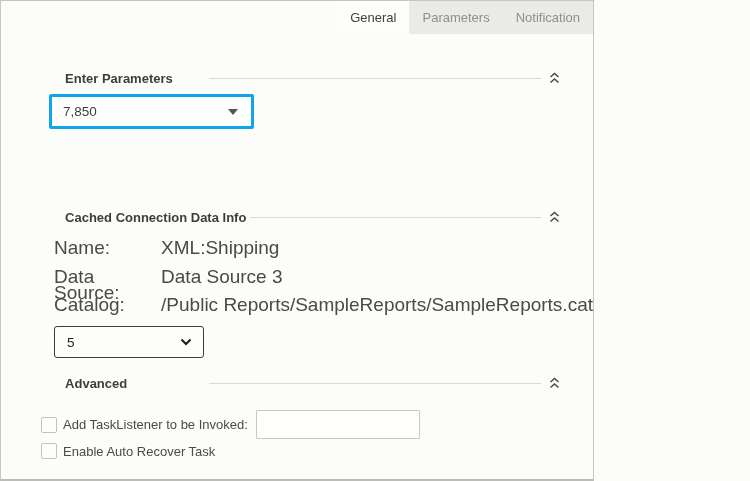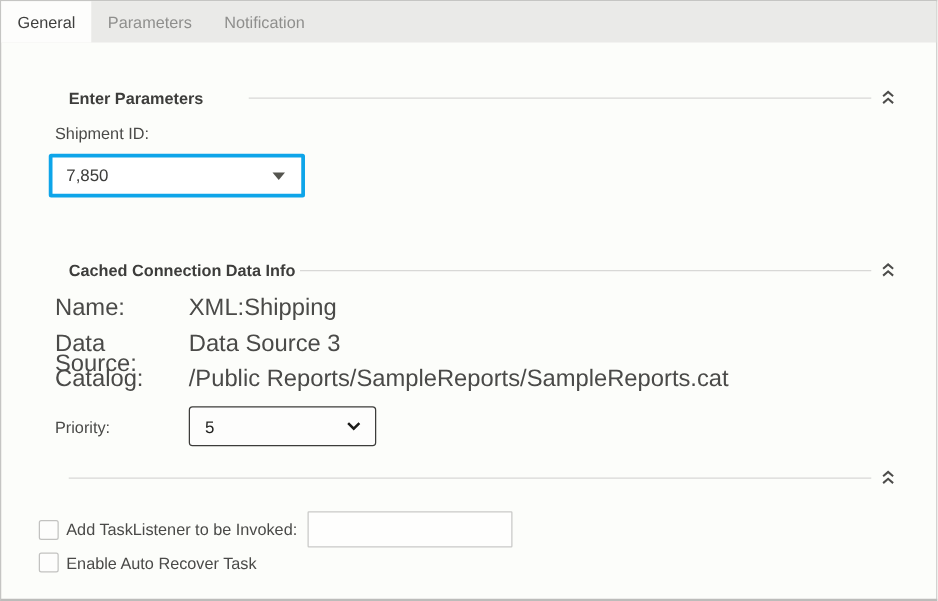--- a/index.html
+++ b/index.html
@@ -6,27 +6,28 @@
     margin: 0;
     padding: 0;
     width: 750px;
     height: 481px;
     overflow: hidden;
     font-family: "Liberation Sans", "DejaVu Sans", sans-serif;
     background: #fcfdfa;
   }
   .dialog {
     box-sizing: border-box;
-    width: 750px;
+    width: 594px;
     height: 481px;
     border: 1px solid #c5c5c3;
     border-bottom: 2px solid #bcbcba;
     background: #fcfdfa;
     display: flex;
     flex-direction: column;
+    align-items: flex-end;
   }
   
   .tabbar {
     height: 33px;
     background: #eaeae8;
     display: flex;
     align-items: stretch;
     flex: none;
   }
   .tab {
@@ -188,21 +189,21 @@
     background: #fefefd;
     font-size: 13px;
     color: #4a4a48;
     padding: 0 8px;
     outline: none;
     font-family: "Liberation Sans", "DejaVu Sans", sans-serif;
   }
   
   .mt-enter    { margin-top: 36px; }
   .mt-shiplbl  { margin-top: 13px; margin-left: 43px; }
-  .mt-cached   { margin-top: 50px; }
+  .mt-cached   { margin-top: 80px; }
   .mt-name     { margin-top: 15px; }
   .mt-ds       { margin-top: 13px; }
   .mt-catalog  { margin-top: 12px; }
   .mt-advanced { margin-top: 17px; }
   .mt-check1   { margin-top: 19px; }
   .mt-check2   { margin-top: 4px; }
 </style>
 </head>
 <body>
 
@@ -220,21 +221,20 @@
       <span class="title">Enter Parameters</span>
       <span class="rule"></span>
       <span class="collapse-btn">
         <svg width="11" height="12" viewBox="0 0 11 12">
           <polyline points="1.5,5 5.5,1.5 9.5,5" fill="none" stroke="#4c4c4a" stroke-width="1.6"></polyline>
           <polyline points="1.5,10.5 5.5,7 9.5,10.5" fill="none" stroke="#4c4c4a" stroke-width="1.6"></polyline>
         </svg>
       </span>
     </div>
 
-    <div class="field-label mt-shiplbl">Shipment ID:</div>
 
     <div class="combo">
       <span class="combo-value">7,850</span>
       <span class="caret"></span>
     </div>
 
     <div class="section-header mt-cached">
       <span class="title">Cached Connection Data Info</span>
       <span class="rule"></span>
       <span class="collapse-btn">
@@ -252,32 +252,32 @@
     <div class="info-row mt-ds">
       <span class="k">Data Source:</span>
       <span class="v">Data Source 3</span>
     </div>
     <div class="info-row mt-catalog">
       <span class="k">Catalog:</span>
       <span class="v">/Public Reports/SampleReports/SampleReports.cat</span>
     </div>
 
     <div class="priority-row">
-      <span class="k">Priority:</span>
       <div class="select">
         <span class="select-value">5</span>
         <span class="sel-chev">
           <svg width="12" height="8" viewBox="0 0 12 8">
             <polyline points="1.5,1.5 6,6 10.5,1.5" fill="none" stroke="#1c1c1a" stroke-width="2"></polyline>
           </svg>
         </span>
       </div>
     </div>
 
     <div class="section-header mt-advanced">
+      <span class="title">Advanced</span>
       <span class="rule"></span>
       <span class="collapse-btn">
         <svg width="11" height="12" viewBox="0 0 11 12">
           <polyline points="1.5,5 5.5,1.5 9.5,5" fill="none" stroke="#4c4c4a" stroke-width="1.6"></polyline>
           <polyline points="1.5,10.5 5.5,7 9.5,10.5" fill="none" stroke="#4c4c4a" stroke-width="1.6"></polyline>
         </svg>
       </span>
     </div>
 
     <div class="check-row mt-check1">

